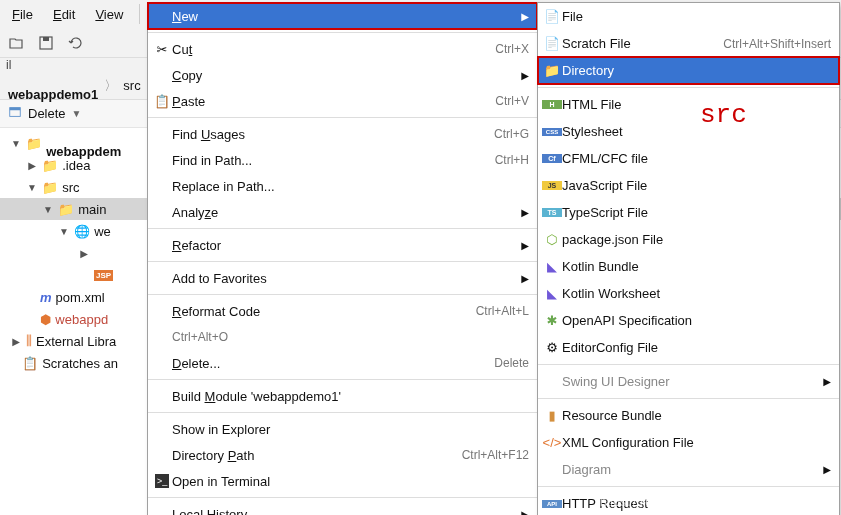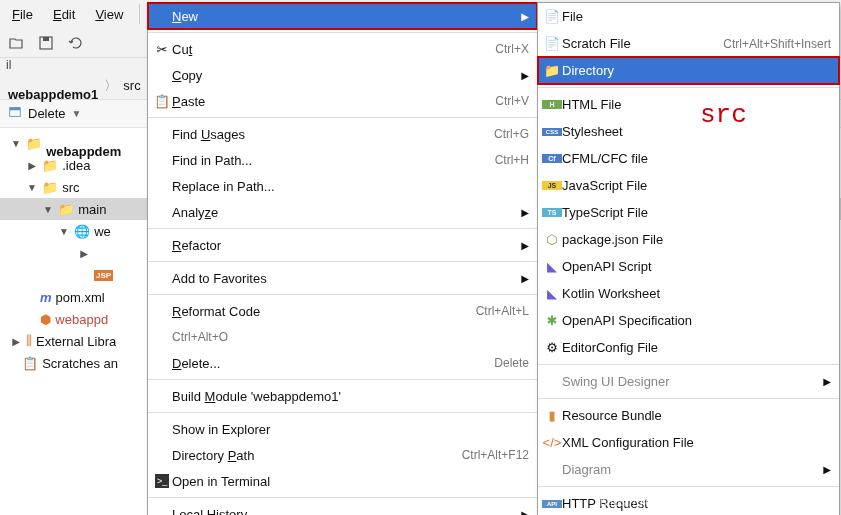--- a/index.html
+++ b/index.html
@@ -277,21 +277,21 @@
   <div class="menu-row">
     <span class="ico" style="background:#5ab3d1;color:#fff;font-size:7px;font-weight:bold;padding:1px">TS</span>
       <span class="label">TypeScript File</span>
   </div>
   <div class="menu-row">
     <span class="ico" style="color:#7cb342">⬡</span>
       <span class="label">package.json File</span>
   </div>
   <div class="menu-row">
     <span class="ico" style="color:#7058d8">◣</span>
-      <span class="label">OpenAPI Script</span>
+      <span class="label">Kotlin Bundle</span>
   </div>
   <div class="menu-row">
     <span class="ico" style="color:#7058d8">◣</span>
       <span class="label">Kotlin Worksheet</span>
   </div>
   <div class="menu-row">
     <span class="ico" style="color:#6aa84f">✱</span>
       <span class="label">OpenAPI Specification</span>
   </div>
   <div class="menu-row">

